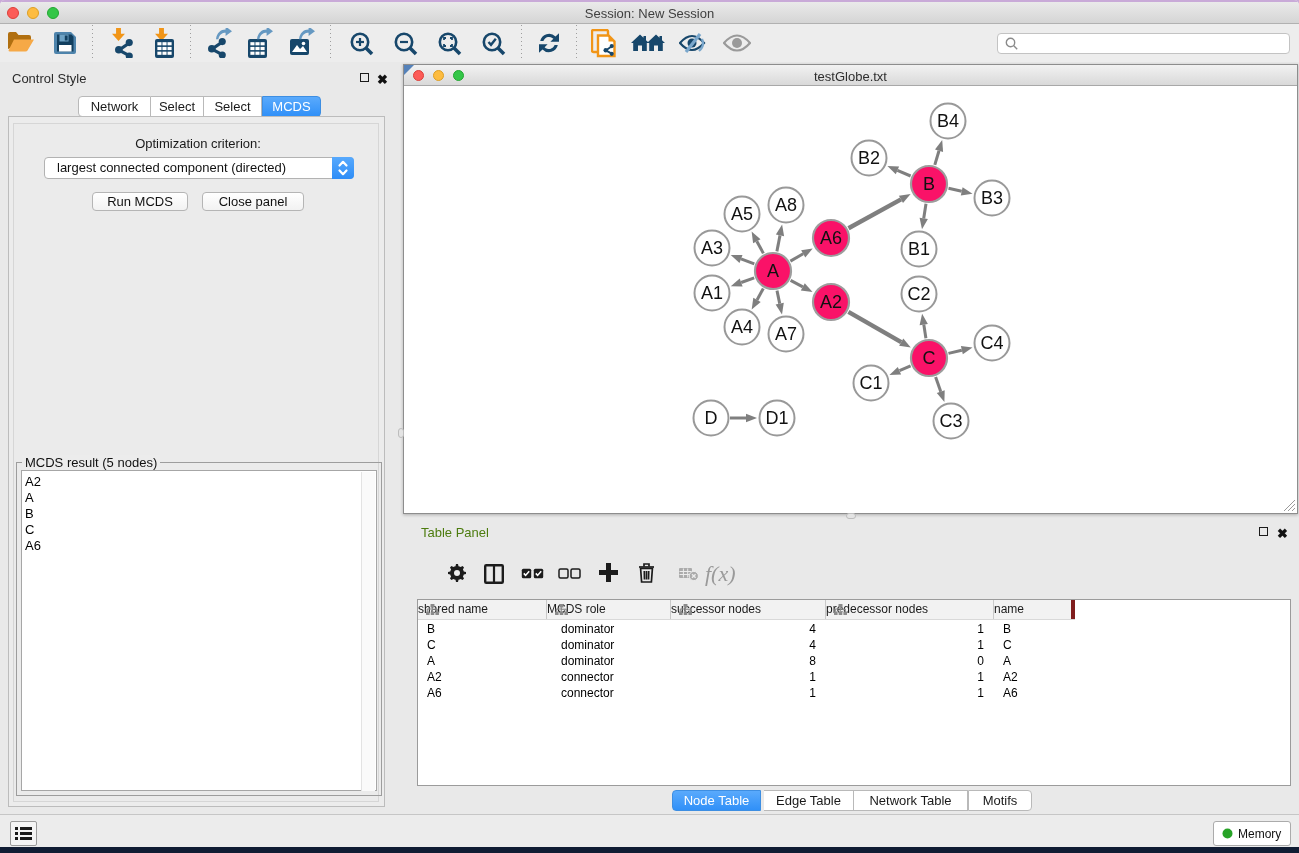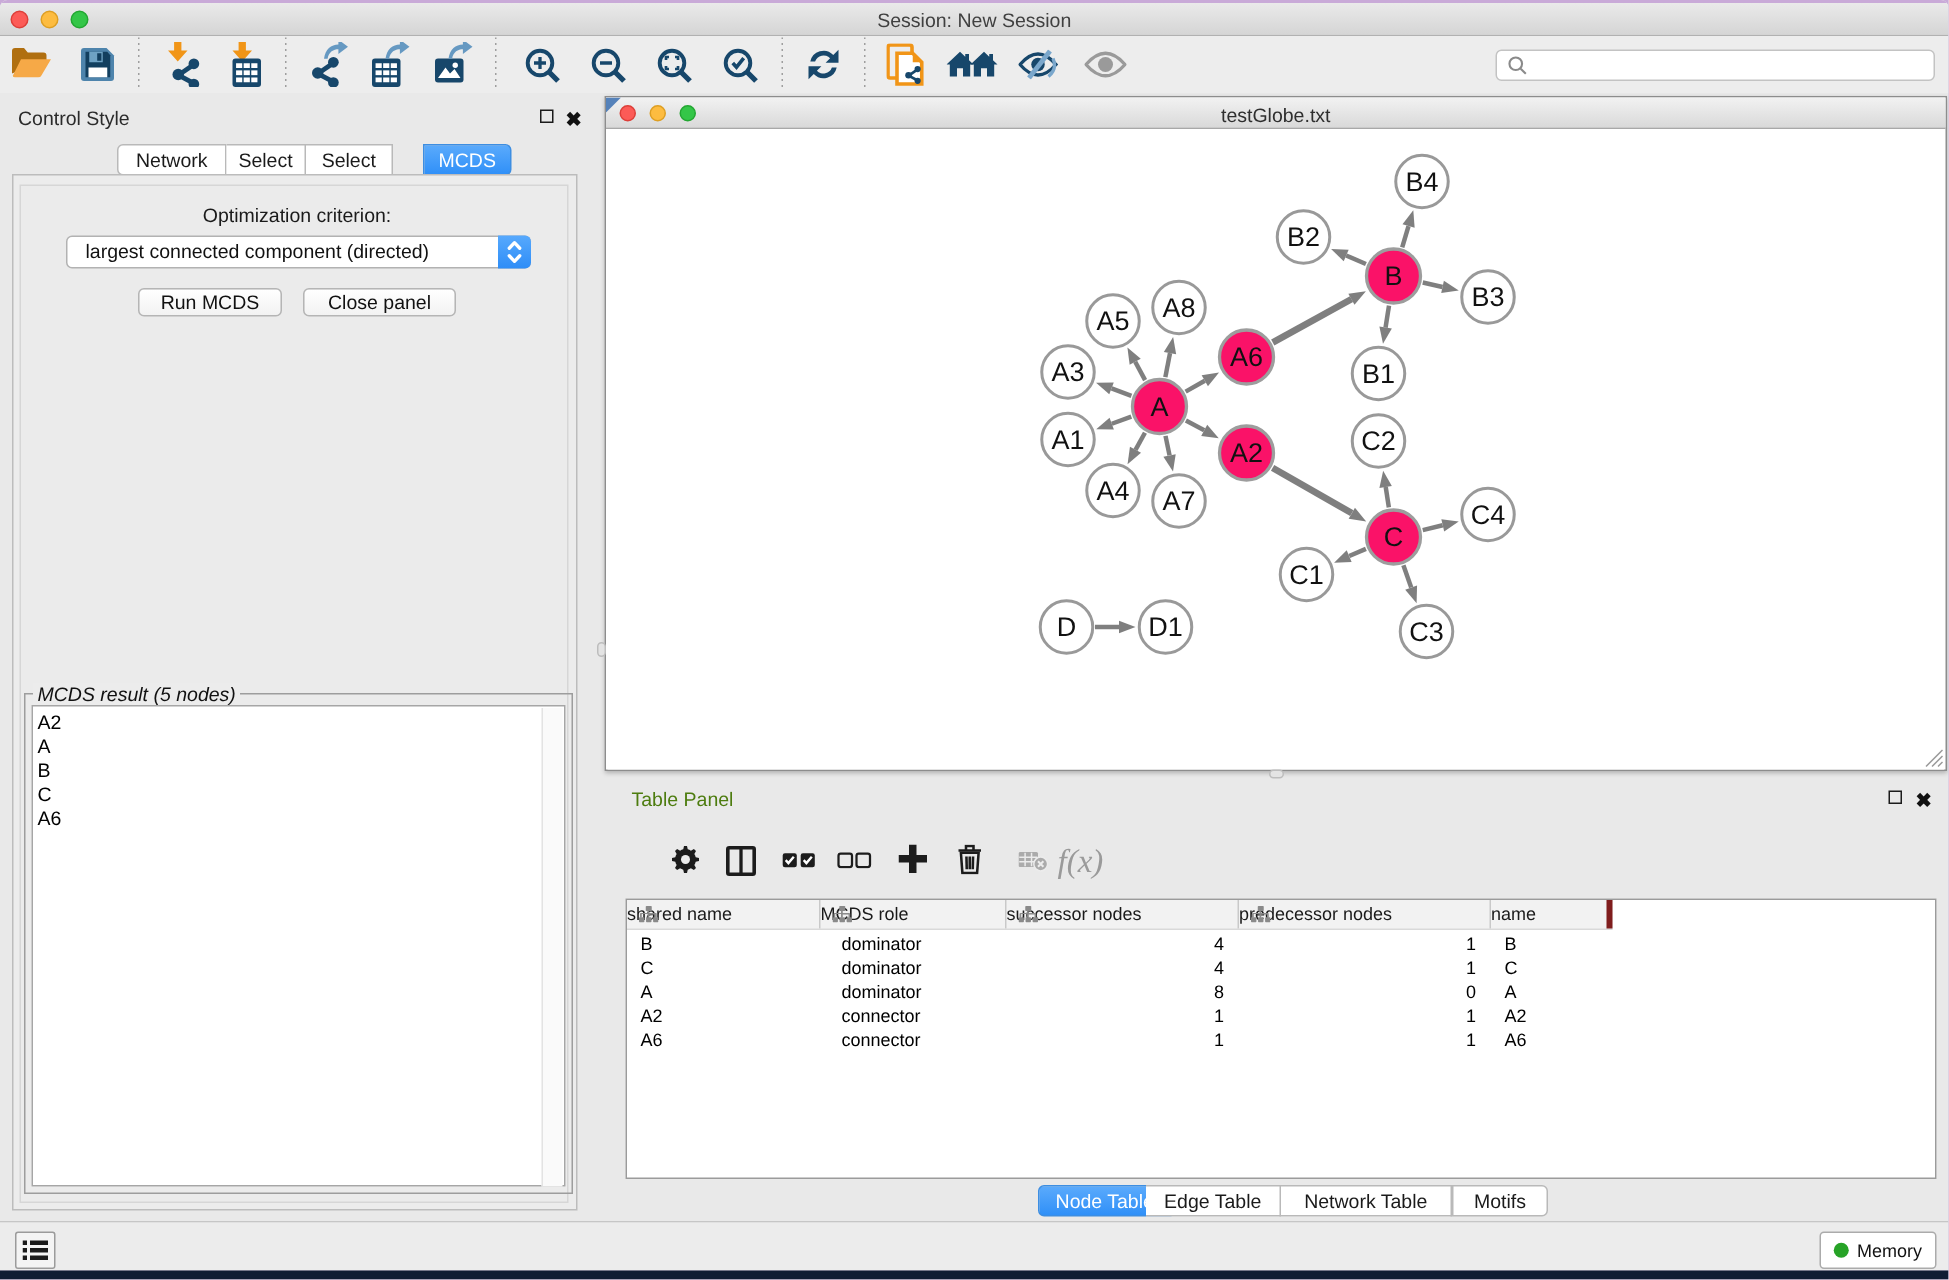--- a/index.html
+++ b/index.html
@@ -13,29 +13,29 @@
 #toolbar { position:absolute; left:0; top:24px; width:1299px; height:38px; background:#ededed; }
 .sep { position:absolute; top:1px; height:34px; width:1px; background-image:repeating-linear-gradient(#9e9e9e 0 1.2px, transparent 1.2px 4px); }
 .ticon { position:absolute; }
 #searchbox { position:absolute; left:997px; top:9px; width:293px; height:21px; background:#fff; border:1px solid #c3c3c3; border-radius:4px; }
 
 #cp-title { position:absolute; left:12px; top:71px; font-size:13px; color:#2b2b2b; }
 .winbtn-sq { position:absolute; width:9px; height:9px; border:1.5px solid #1b1b1b; }
 .winbtn-x { position:absolute; font-size:13px; font-weight:bold; color:#111; line-height:11px; }
 #cp-tabs { position:absolute; left:78px; top:96px; height:21px; }
 .tabseg { position:absolute; top:0; height:21px; background:#fff; border:1px solid #b9b9b9; font-size:13px; color:#1a1a1a; text-align:center; line-height:19px; }
-.tabseg.sel { background:linear-gradient(#5aaafc,#3090f8); color:#fff; border-color:#3d8ee2;margin-left:20px; }
+.tabseg.sel { background:linear-gradient(#5aaafc,#3090f8); color:#fff; border-color:#3d8ee2; }
 #cp-panel { position:absolute; left:8px; top:116px; width:377px; height:691px; background:#ececec; border:1px solid #bcbcbc; }
 #cp-inner { position:absolute; left:13px; top:123px; width:366px; height:679px; background:#ebebeb; border:1px solid #d6d6d6; }
 #optlabel { position:absolute; left:8px; top:136px; width:380px; text-align:center; font-size:13px; color:#1a1a1a; }
 #dropdown { position:absolute; left:44px; top:157px; width:310px; height:22px; background:#fff; border:1px solid #b2b2b2; border-radius:4px; font-size:13px; color:#111; line-height:20px; padding-left:12px; }
 #dd-btn { position:absolute; right:-1px; top:-1px; width:22px; height:22px; border-radius:0 4px 4px 0; background:linear-gradient(#57a9fd,#2e8df7); }
 .btn { position:absolute; height:19px; background:linear-gradient(#ffffff,#f2f2f2); border:1px solid #b5b5b5; border-radius:4px; font-size:13px; color:#111; text-align:center; line-height:17px; }
 #fieldset { position:absolute; left:16px; top:462px; width:366px; height:334px; border:1px solid #9d9d9d; }
-#fslegend { position:absolute; left:22px; top:455px; background:#ececec; font-size:13px; color:#111; padding:0 3px;font-style:italic; }
+#fslegend { position:absolute; left:22px; top:455px; background:#ececec; font-size:13px; color:#111; padding:0 3px; }
 #mcdslist { position:absolute; left:21px; top:470px; padding-top:3px; width:356px; height:321px; background:#fff; border:1px solid #a6a6a6; font-size:13px; color:#000; }
 #mcdslist .row { height:16px; line-height:16px; padding-left:3px; }
 #mcdsscroll { position:absolute; right:1px; top:1px; width:14px; height:319px; background:#fafafa; border-left:1px solid #e3e3e3; }
 
 #netwin { position:absolute; left:403px; top:64px; width:895px; height:450px; background:#fff; border:1px solid #8d8d8d; box-shadow:0 1px 3px rgba(0,0,0,0.25); }
 #nettitle { position:absolute; left:0; top:0; width:100%; height:21px; background:linear-gradient(#f2f2f2,#d9d9d9); border-bottom:1px solid #a8a8a8; }
 #nettitle .tl { position:absolute; top:5px; width:11px; height:11px; border-radius:50%; }
 #nettitletext { position:absolute; top:4px; width:100%; text-align:center; font-size:13px; color:#2e2e2e; }
 #netcontent { position:absolute; left:1px; top:22px; width:891px; height:426px; background:#fff; overflow:hidden; }
 

